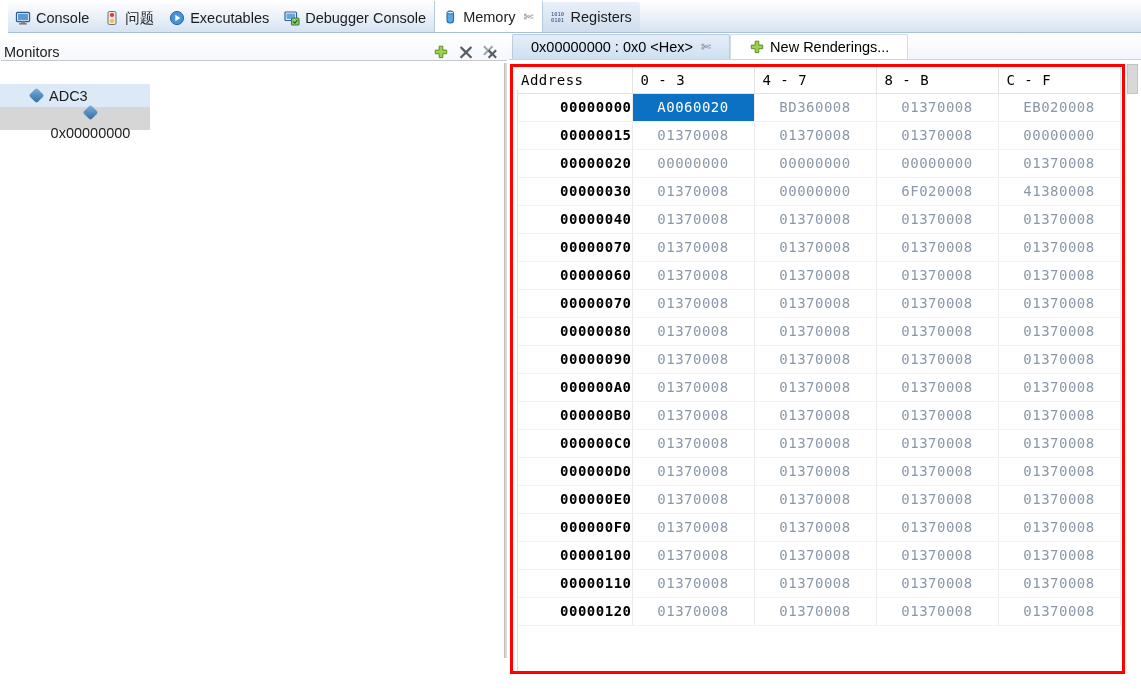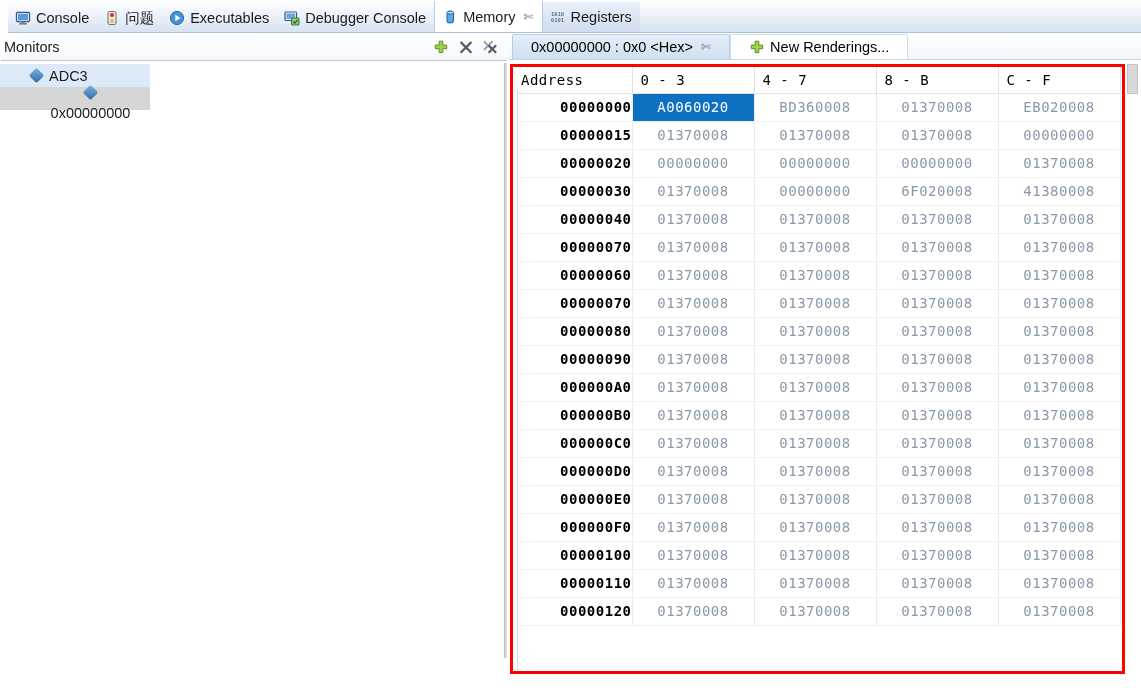--- a/index.html
+++ b/index.html
@@ -67,41 +67,41 @@
   .monitors {
     position: absolute;
     left: 0; top: 33px;
     width: 509px; height: 658px;
     background: #ffffff;
     box-sizing: border-box;
   }
   .mon-head {
     height: 27px;
     display: flex;
-    align-items: center;
+    align-items: flex-end;
     padding-left: 4px;
     background: linear-gradient(to bottom,#ffffff 0%,#f5f8fc 100%);
   }
   .mon-title {
     font-size: 14.5px;
     color: #1c1c1c;
     flex: 1 1 auto;
   }
   .mon-tools {
     display: flex;
     align-items: center;
     gap: 9px;
     padding-right: 10px;
   }
   .mon-sep {
     height: 1px;
     background: #c8c8c8;
     margin: 0 2px 0 1px;
   }
-  .mon-list { padding-top: 3px; }
+  .mon-list { padding-top: 3px; margin-top: 20px; }
   .mon-item {
     display: flex;
     align-items: center;
     gap: 7px;
     height: 23px;
     padding-left: 31px;
     font-size: 14.5px;
     color: #1c1c1c;
     box-sizing: border-box;
     width: 150px;

